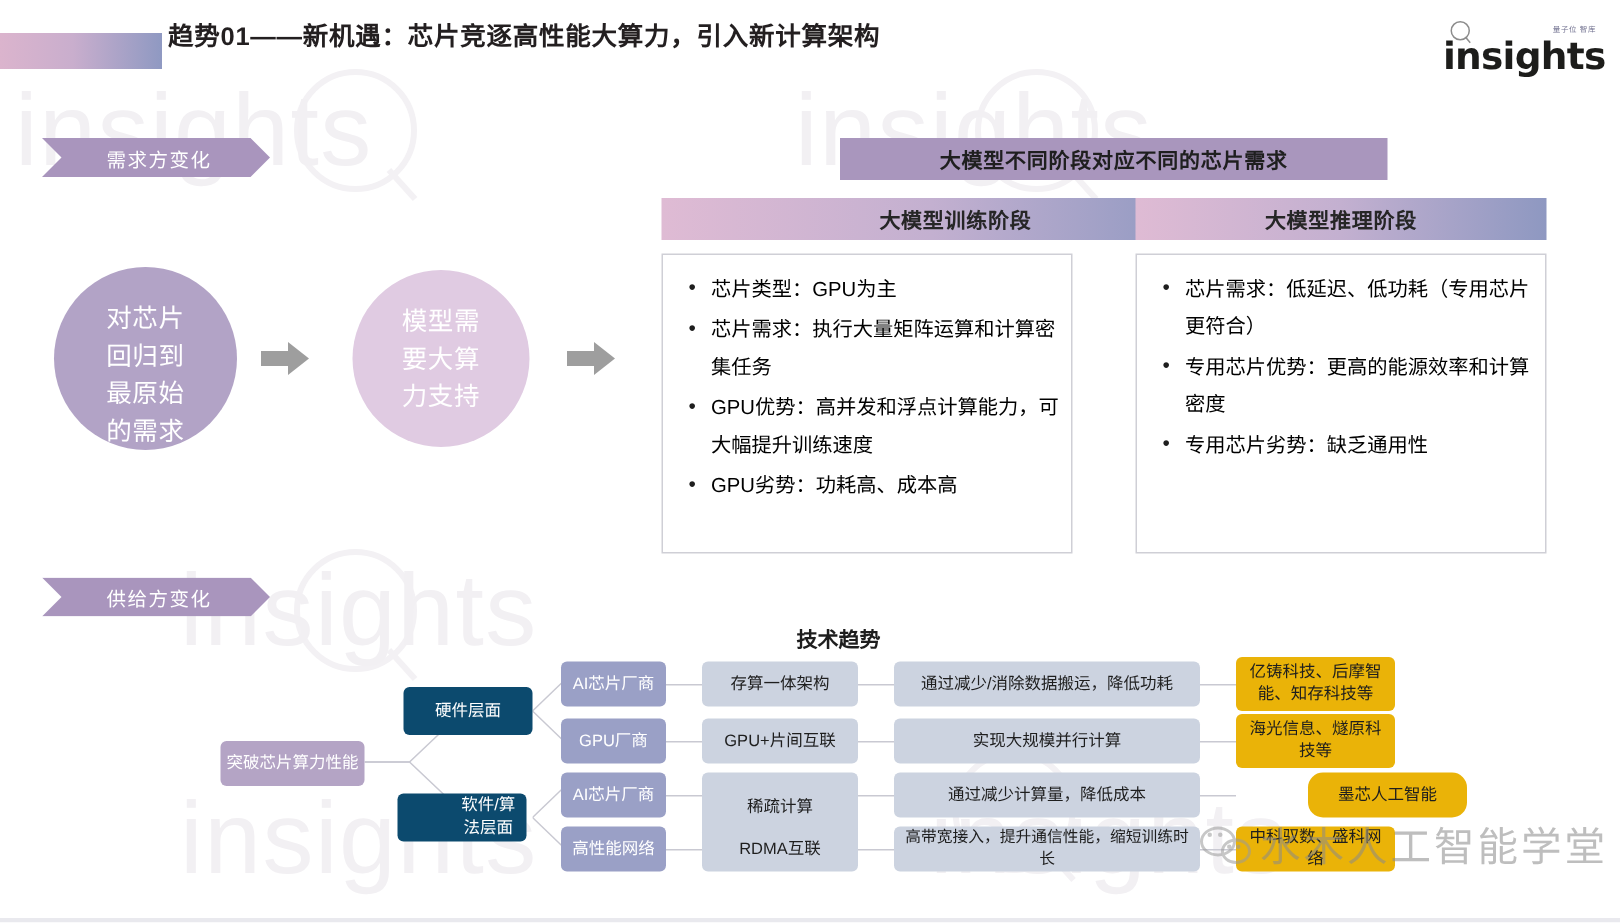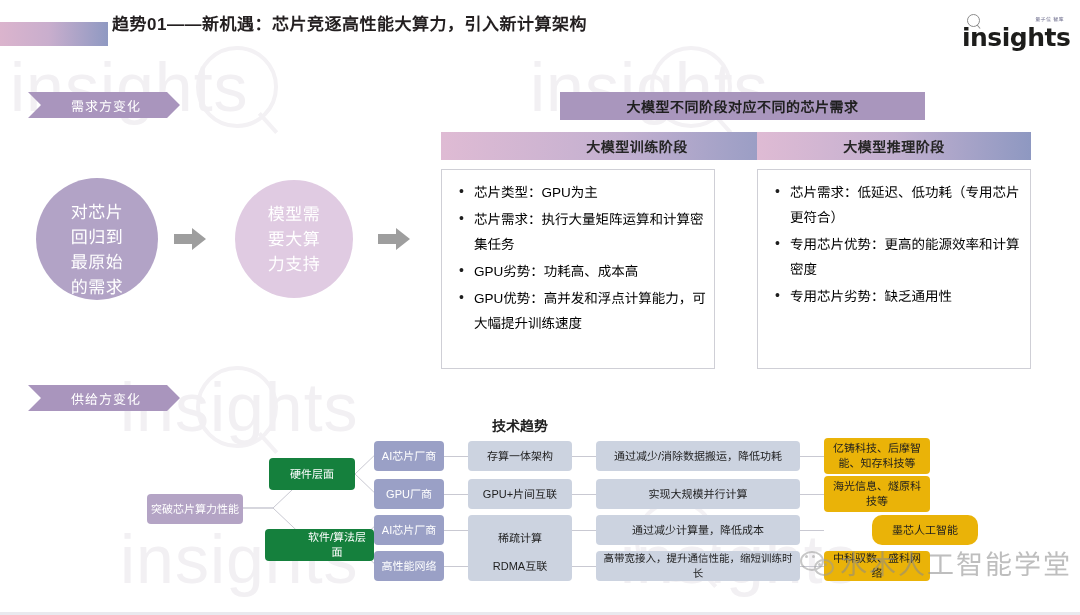--- a/index.html
+++ b/index.html
@@ -206,36 +206,37 @@
     font-size: 14px;
   }
 
   
   .tree-title {
     position: absolute;
     font-size: 14px;
     font-weight: 700;
     color: #1e1e1e;
     z-index: 3;
+    margin-left: 39px;
   }
   .node {
     position: absolute;
     display: flex;
     align-items: center;
     justify-content: center;
     text-align: center;
     border-radius: 4px;
     font-size: 11px;
     line-height: 15px;
     z-index: 3;
     box-sizing: border-box;
     padding: 2px 4px;
   }
   .n-root   { background: #b4a4c5; color: #ffffff; }
-  .n-branch { background: #15803d; color: #ffffff; }
+  .n-branch { background: #0c4a6e; color: #ffffff; }
   .n-vendor { background: #9aa0c6; color: #ffffff; }
   .n-tech   { background: #ccd3e0; color: #1e1e1e; }
   .n-desc   { background: #ccd3e0; color: #1e1e1e; }
   .n-comp   { background: #eab308; color: #1e1e1e; }
 
   .connector {
     position: absolute;
     background: #c9c9d2;
     height: 1px;
     z-index: 2;
@@ -341,22 +342,22 @@
 </svg>
 
 <div class="band-head plain" style="left:560px; top:92px; width:365px;">大模型不同阶段对应不同的芯片需求</div>
 
 <div class="band-head" style="left:441px; top:132px; width:328px;padding-left:32px;">大模型训练阶段</div>
 <div class="panel-box" style="left:441px; top:169px; width:274px; height:200px;"></div>
 <div class="bullets" style="left:456px; top:180px; width:250px;">
   <ul class="bl">
     <li>芯片类型：GPU为主</li>
     <li>芯片需求：执行大量矩阵运算和计算密集任务</li>
+    <li>GPU优势：高并发和浮点计算能力，可大幅提升训练速度</li>
     <li>GPU劣势：功耗高、成本高</li>
-    <li>GPU优势：高并发和浮点计算能力，可大幅提升训练速度</li>
   </ul>
 </div>
 
 <div class="band-head" style="left:757px; top:132px; width:274px;">大模型推理阶段</div>
 <div class="panel-box" style="left:757px; top:169px; width:274px; height:200px;"></div>
 <div class="bullets" style="left:772px; top:180px; width:252px;">
   <ul class="bl">
     <li>芯片需求：低延迟、低功耗（专用芯片更符合）</li>
     <li>专用芯片优势：更高的能源效率和计算密度</li>
     <li>专用芯片劣势：缺乏通用性</li>
@@ -368,21 +369,21 @@
 <div class="tree-title" style="left:492px; top:415px;">技术趋势</div>
 
 <div class="node n-root" style="left:147px; top:494px; width:96px; height:30px;">突破芯片算力性能</div>
 
 <svg class="diag" style="left:243px; top:460px; width:72px; height:96px;" viewBox="0 0 72 96">
   <path d="M0 48 L30 48 L68 12" stroke="#c9c9d2" stroke-width="1" fill="none"></path>
   <path d="M0 48 L30 48 L68 84" stroke="#c9c9d2" stroke-width="1" fill="none"></path>
 </svg>
 
 <div class="node n-branch" style="left:269px; top:458px; width:86px; height:32px;">硬件层面</div>
-<div class="node n-branch" style="left:265px; top:529px; width:109px; height:32px;padding-left:39px;">软件/算法层面</div>
+<div class="node n-branch" style="left:265px; top:529px; width:86px; height:32px;padding-left:39px;">软件/算法层面</div>
 
 <svg class="diag" style="left:355px; top:443px; width:28px; height:66px;" viewBox="0 0 28 66">
   <path d="M0 31 L26 6" stroke="#c9c9d2" stroke-width="1" fill="none"></path>
   <path d="M0 31 L26 56" stroke="#c9c9d2" stroke-width="1" fill="none"></path>
 </svg>
 
 <svg class="diag" style="left:355px; top:514px; width:28px; height:66px;" viewBox="0 0 28 66">
   <path d="M0 31 L26 6" stroke="#c9c9d2" stroke-width="1" fill="none"></path>
   <path d="M0 31 L26 56" stroke="#c9c9d2" stroke-width="1" fill="none"></path>
 </svg>

